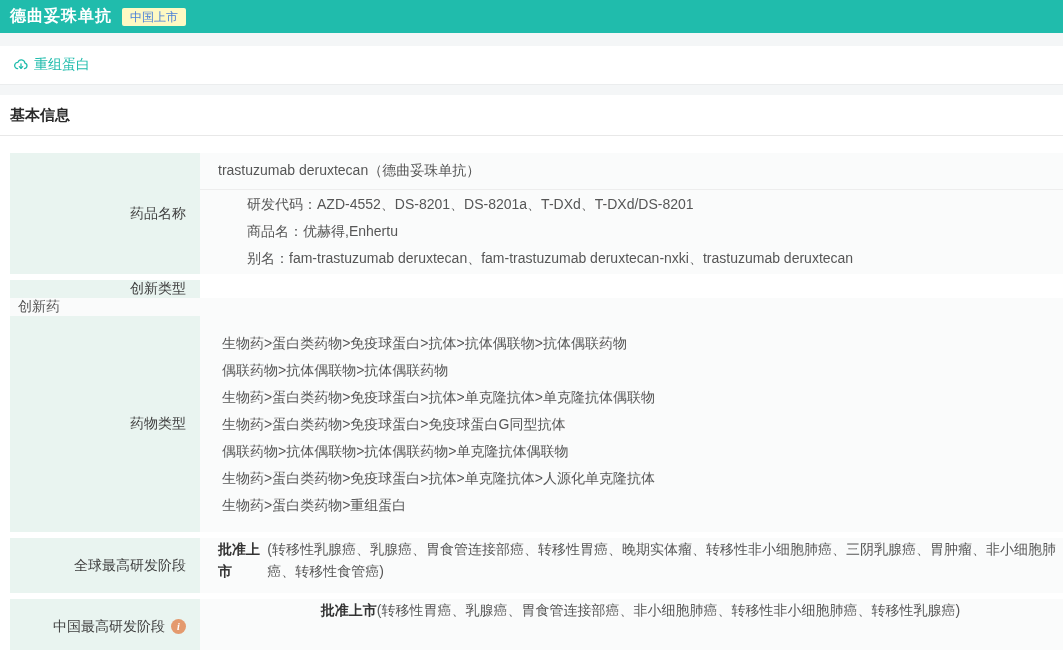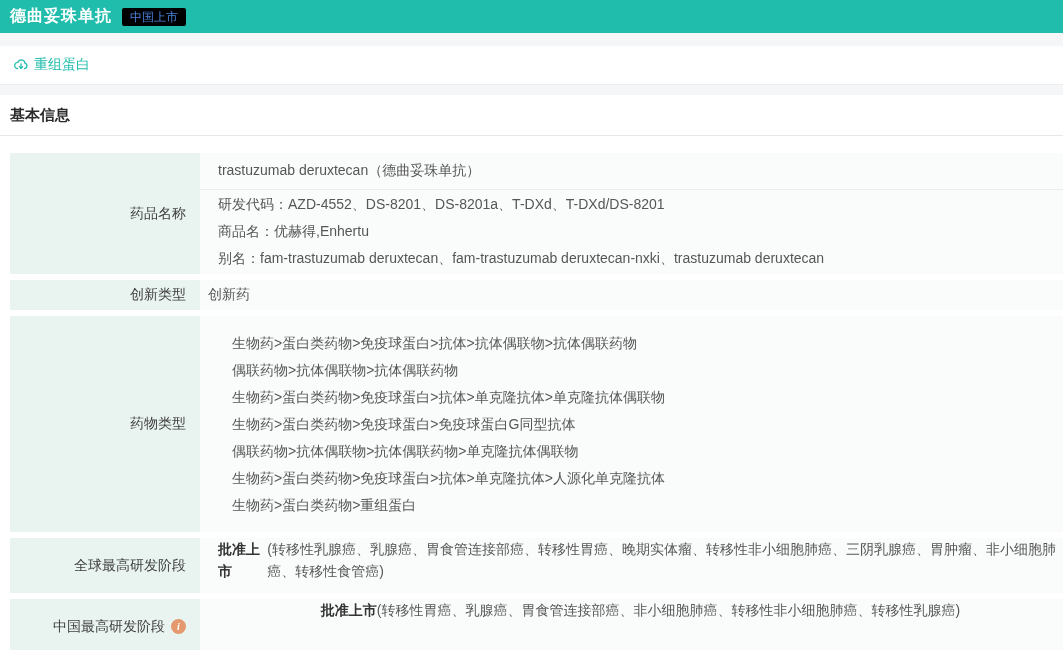--- a/index.html
+++ b/index.html
@@ -10,21 +10,21 @@
     font-size:14px;
     color:#565656;
   }
   
   .top-bar {
     height:33px; background:#20bcac;
     display:flex; align-items:center; padding:0 10px;
   }
   .page-title { color:#ffffff; font-size:16px; font-weight:bold; letter-spacing:1px; }
   .market-badge {
-    margin-left:10px; background:#000000; color:#4a80d8;
+    margin-left:10px; background:#fef9c3; color:#4a80d8;
     font-size:12px; line-height:16px; padding:1px 8px; border-radius:2px;
   }
   
   .card-download {
     margin-top:13px; background:#ffffff; height:39px;
     display:flex; align-items:center; padding:0 13px;
     border-bottom:1px solid #ebedee;
   }
   .download-link {
     color:#20bcac; font-size:14px; display:flex; align-items:center; gap:5px; cursor:pointer;
@@ -46,29 +46,30 @@
   .info-value { flex:1; background:#fafbfb; color:#565656; font-size:14px; }
   
   .row-name { height:121px; }
   .name-primary {
     height:37px; display:flex; align-items:center;
     padding-left:18px; border-bottom:1px solid #ededed;
   }
   .name-details {
     height:83px; display:flex; flex-direction:column; justify-content:center;
     padding-left:18px;
+    margin-left:29px;
   }
   .name-details .detail-line { line-height:27px; }
   
-  .row-simple { height:30px; }
+  .row-simple { height:30px;flex-direction:column; }
   .row-simple .info-value { display:flex; align-items:center; padding-left:8px; }
   
   .row-types { height:216px; }
   .row-types .info-value {
-    display:flex; flex-direction:column; justify-content:center; padding-left:32px;
+    display:flex; flex-direction:column; justify-content:center; padding-left:22px;
   }
   .row-types .type-line { line-height:27px; }
   
   .row-stage { height:55px; }
   .row-stage .info-value {
     display:flex; flex-direction:row; justify-content:center;
     padding-left:18px; line-height:22px;
   }
   .stage-name { font-weight:bold; color:#333333; }
   .stage-indications { color:#565656; }

